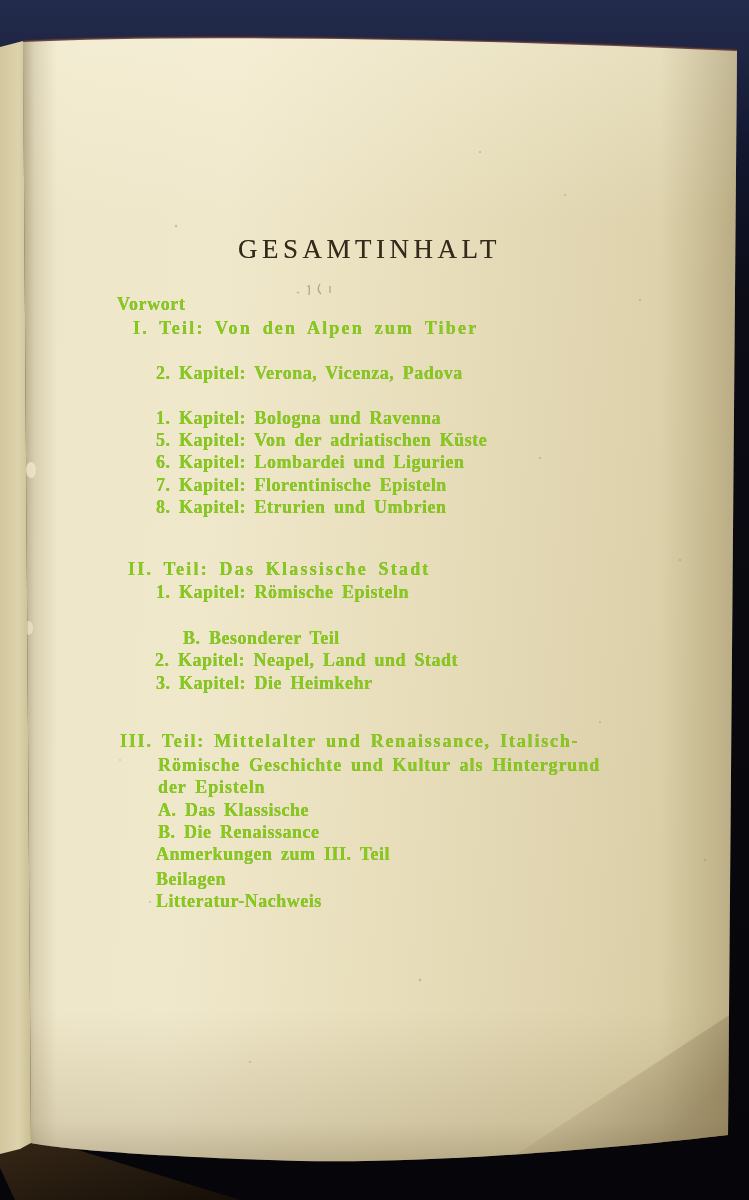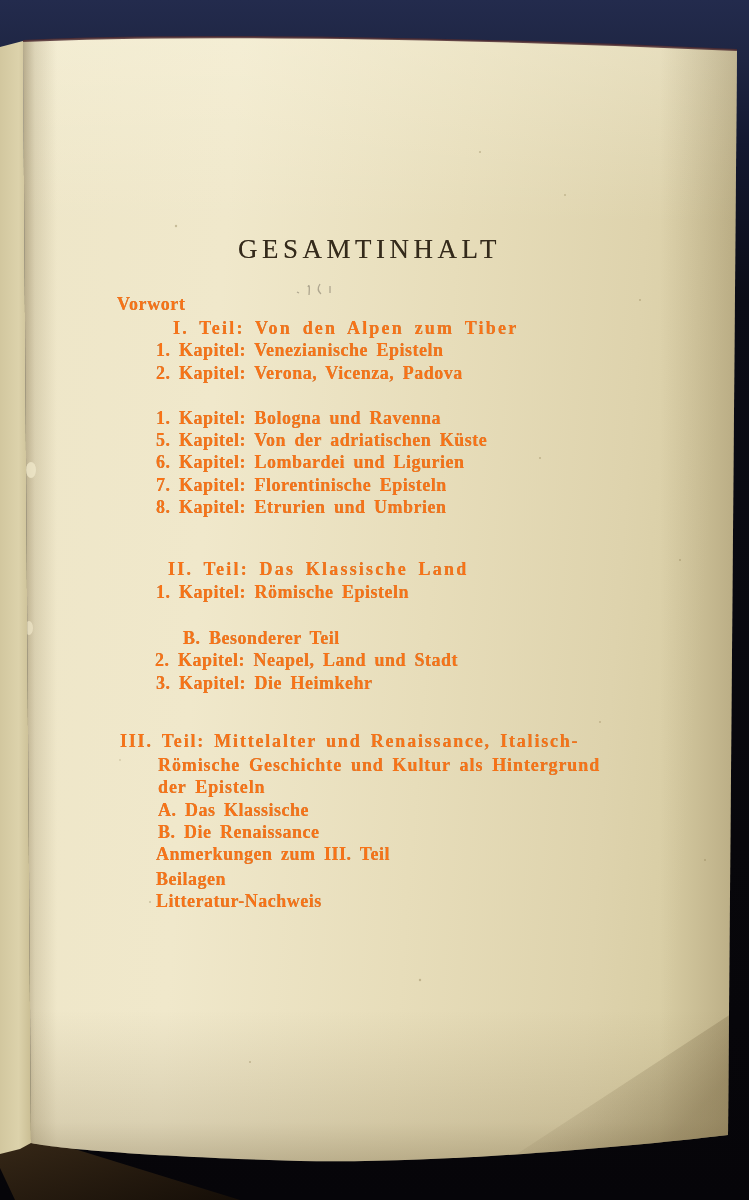--- a/index.html
+++ b/index.html
@@ -21,25 +21,25 @@
     white-space:nowrap;
     text-shadow:0 0 0.6px rgba(52,42,27,0.55);
   }
   .line {
     position:absolute;
     font-size:18px;
     font-weight:700;
     line-height:22px;
     letter-spacing:0.5px;
     word-spacing:3.5px;
-    color:#f97316;
+    color:#84cc16;
     white-space:nowrap;
     text-shadow:0 0 0.5px rgba(54,43,27,0.5);
   }
-  .l-heading { letter-spacing:2.2px; word-spacing:4px;margin-left:40px; }
+  .l-heading { letter-spacing:2.2px; word-spacing:4px; }
   .l-heading3 { letter-spacing:1.8px; word-spacing:3px; }
   .l-cont { letter-spacing:0.9px; }
   .l-plain { letter-spacing:0.6px; }
 </style>
 </head>
 <body>
 
 <div class="scene">
 
   <svg width="749" height="1200" viewBox="0 0 749 1200" aria-hidden="true">
@@ -147,29 +147,28 @@
   </svg>
 
   <div class="text-layer">
 
     <div class="page-title">GESAMTINHALT</div>
 
     <div class="line l-plain" style="left:117px; top:289px">Vorwort</div>
 
     <div class="line l-heading" style="left:133px; top:313px">I. Teil: Von den Alpen zum Tiber</div>
 
-    <div class="line" style="left:156px; top:335px">1. Kapitel: Venezianische Episteln</div>
     <div class="line" style="left:156px; top:358px">2. Kapitel: Verona, Vicenza, Padova</div>
     <div class="line" style="left:156px; top:403px">1. Kapitel: Bologna und Ravenna</div>
     <div class="line" style="left:156px; top:425px">5. Kapitel: Von der adriatischen Küste</div>
     <div class="line" style="left:156px; top:447px">6. Kapitel: Lombardei und Ligurien</div>
     <div class="line" style="left:156px; top:470px">7. Kapitel: Florentinische Episteln</div>
     <div class="line" style="left:156px; top:492px">8. Kapitel: Etrurien und Umbrien</div>
 
-    <div class="line l-heading" style="left:128px; top:554px">II. Teil: Das Klassische Land</div>
+    <div class="line l-heading" style="left:128px; top:554px">II. Teil: Das Klassische Stadt</div>
     <div class="line" style="left:156px; top:577px">1. Kapitel: Römische Episteln</div>
     <div class="line" style="left:183px; top:623px">B. Besonderer Teil</div>
     <div class="line" style="left:155px; top:645px">2. Kapitel: Neapel, Land und Stadt</div>
     <div class="line" style="left:156px; top:668px">3. Kapitel: Die Heimkehr</div>
 
     <div class="line l-heading3" style="left:120px; top:726px">III. Teil: Mittelalter und Renaissance, Italisch-</div>
     <div class="line l-cont" style="left:158px; top:750px">Römische Geschichte und Kultur als Hintergrund</div>
     <div class="line l-cont" style="left:158px; top:772px">der Episteln</div>
     <div class="line" style="left:158px; top:795px">A. Das Klassische</div>
     <div class="line" style="left:158px; top:817px">B. Die Renaissance</div>

